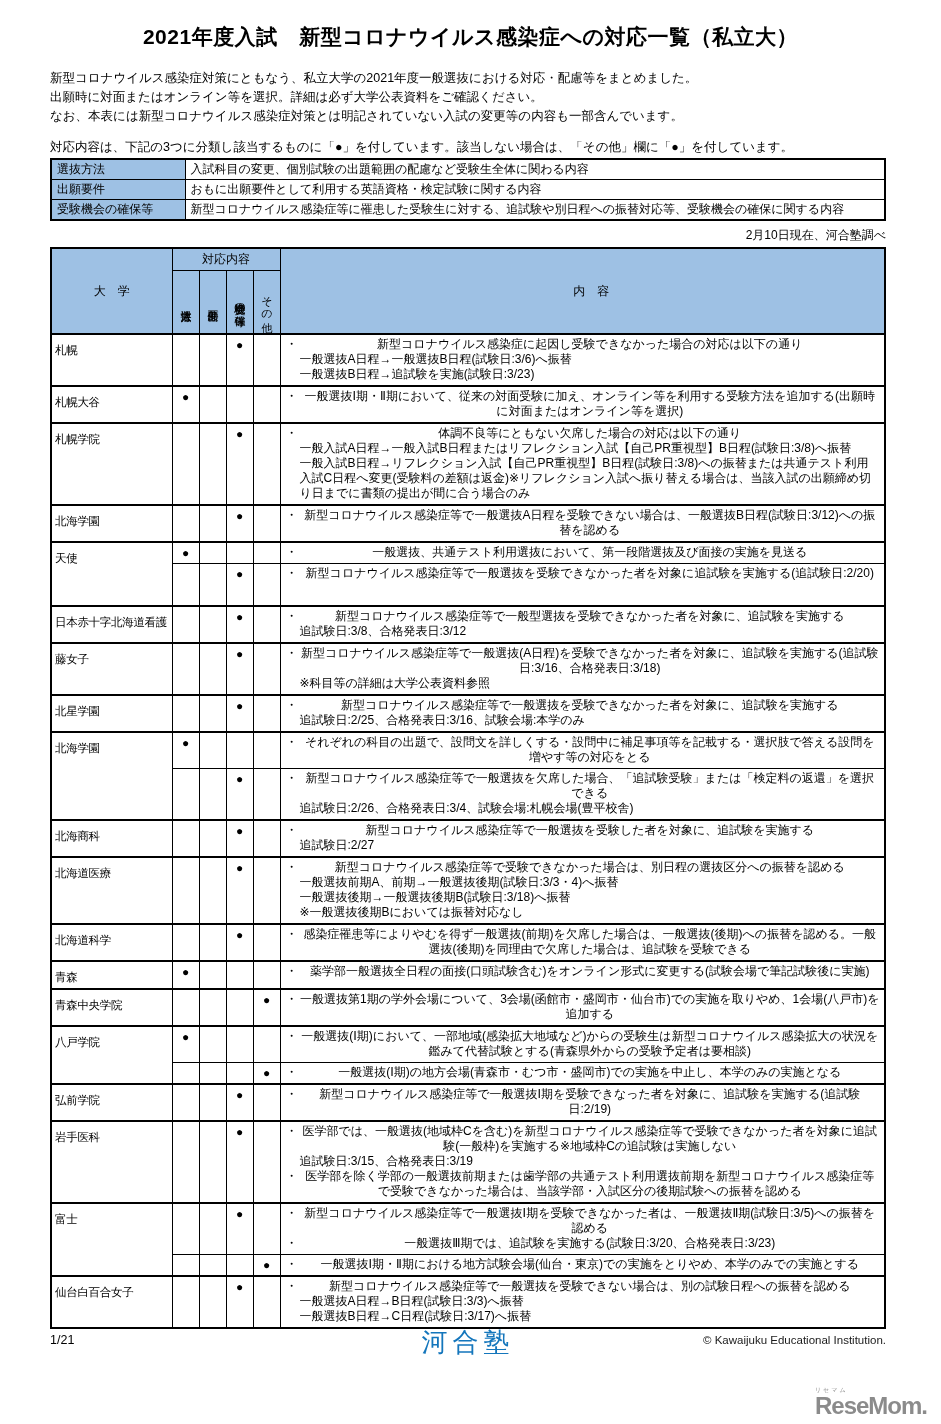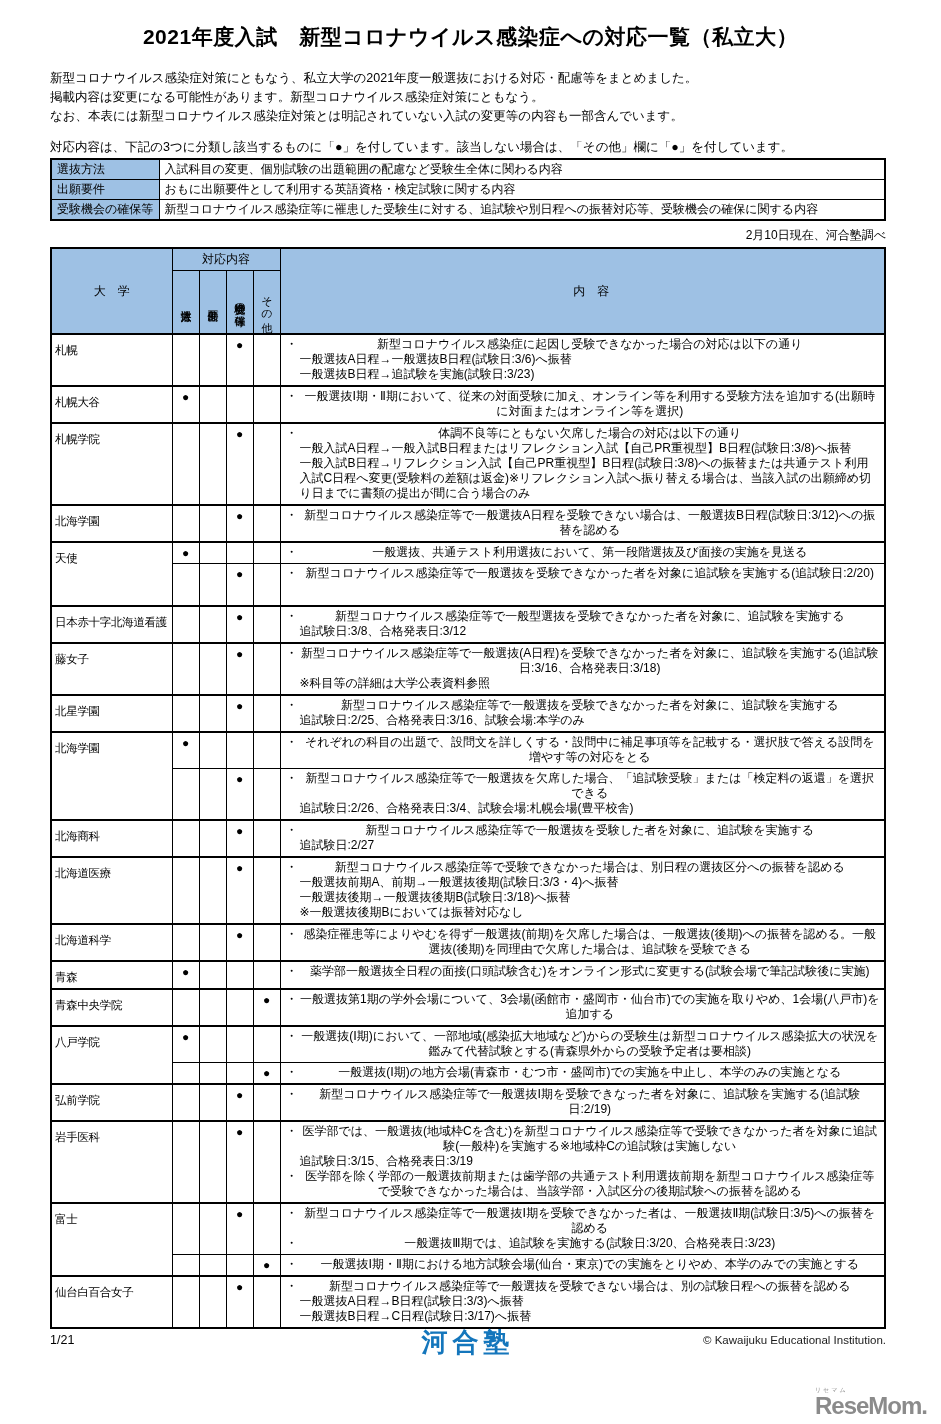--- a/index.html
+++ b/index.html
@@ -38,21 +38,21 @@
   }
   table.legend td {
     border: 1px solid #000;
     font-size: 12px;
     height: 18px;
     padding: 1px 5px;
     vertical-align: middle;
     white-space: nowrap;
     overflow: hidden;
   }
-  table.legend td.term { width: 108px; background: #9ec1e4; }
+  table.legend td.term { width: 134px; background: #9ec1e4; }
   .survey-note {
     margin: 6px 55px 3px 50px;
     text-align: right;
     font-size: 12px;
   }
   table.main {
     margin: 0 0 0 50px;
     width: 836px;
     border-collapse: collapse;
     border: 2px solid #000;
@@ -121,21 +121,21 @@
     top: 8px;
     font-size: 12.5px;
   }
   .kawai-logo {
     position: absolute;
     left: 50%;
     top: 0;
     transform: translateX(-50%);
     color: #1476bc;
     font-size: 26px;
-    font-weight: bold;
+    font-weight: normal;
     letter-spacing: 5px;
   }
   .copyright {
     position: absolute;
     right: 0;
     top: 9px;
     font-size: 11.5px;
     color: #1a1a1a;
   }
   .resemom {
@@ -162,21 +162,21 @@
 </style>
 </head>
 <body>
 
 <div class="page">
 
   <h1 class="page-title">2021年度入試　新型コロナウイルス感染症への対応一覧（私立大）</h1>
 
   <div class="intro">
     <div>新型コロナウイルス感染症対策にともなう、私立大学の2021年度一般選抜における対応・配慮等をまとめました。</div>
-    <div>掲載内容は変更になる可能性があります。新型コロナウイルス感染症対策にともなう。</div>
+    <div>出願時に対面またはオンライン等を選択。詳細は必ず大学公表資料をご確認ください。</div>
     <div>なお、本表には新型コロナウイルス感染症対策とは明記されていない入試の変更等の内容も一部含んでいます。</div>
   </div>
 
   <div class="classify-note">対応内容は、下記の3つに分類し該当するものに「●」を付しています。該当しない場合は、「その他」欄に「●」を付しています。</div>
 
   <table class="legend">
     <tbody>
       <tr>
         <td class="term">選抜方法</td>
         <td>入試科目の変更、個別試験の出題範囲の配慮など受験生全体に関わる内容</td>

